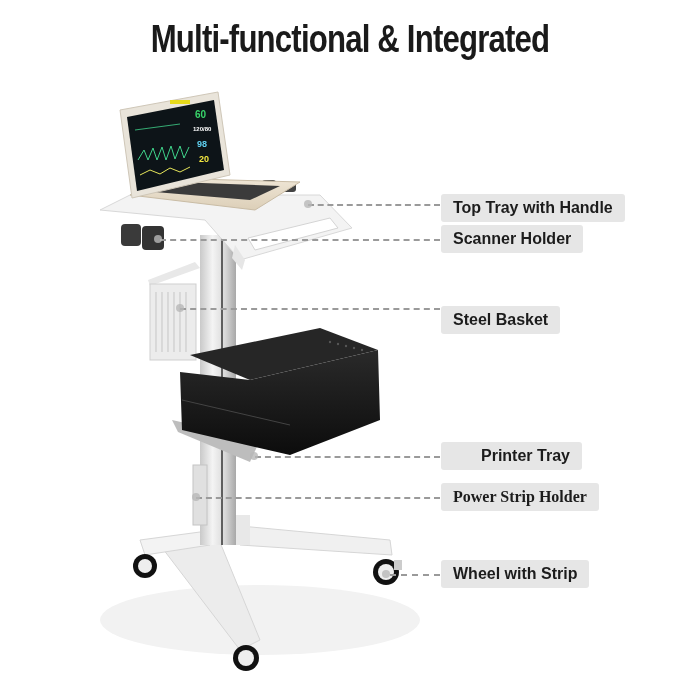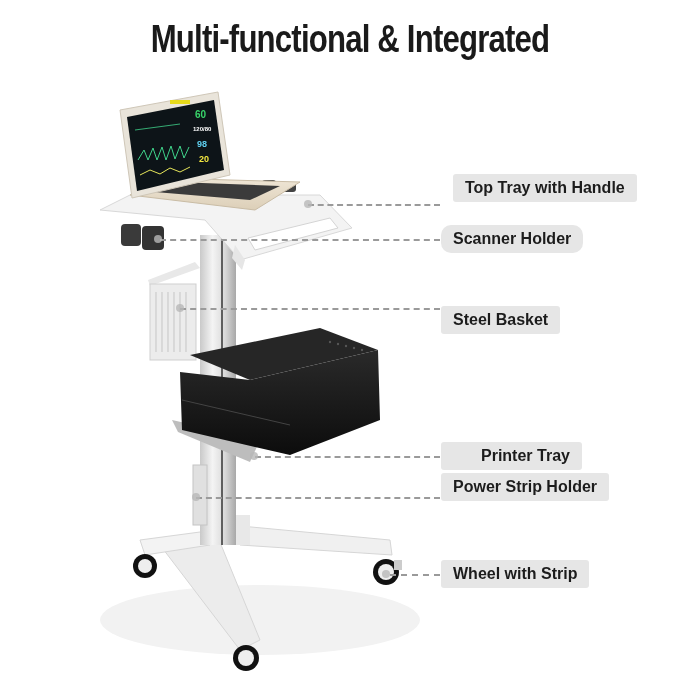--- a/index.html
+++ b/index.html
@@ -143,18 +143,18 @@
 
 <div class="leader" style="left:255px; top:456px; width:185px;"></div>
 <div class="leader-dot" style="left:250px; top:452px;"></div>
 
 <div class="leader" style="left:196px; top:497px; width:244px;"></div>
 <div class="leader-dot" style="left:192px; top:493px;"></div>
 
 <div class="leader" style="left:390px; top:574px; width:50px;"></div>
 <div class="leader-dot" style="left:382px; top:570px;"></div>
 
-<div class="label" style="top:174px;margin-left:12px;">Top Tray with Handle</div>
-<div class="label" style="top:225px;border-radius:10px;">Scanner Holder</div>
+<div class="label" style="top:194px;">Top Tray with Handle</div>
+<div class="label" style="top:225px;">Scanner Holder</div>
 <div class="label" style="top:306px;">Steel Basket</div>
 <div class="label" style="top:442px;padding-left:40px;">Printer Tray</div>
-<div class="label" style="top:473px;">Power Strip Holder</div>
+<div class="label" style="top:483px;font-family:Liberation Serif, serif;">Power Strip Holder</div>
 <div class="label" style="top:560px;">Wheel with Strip</div>
 
 </body></html>

